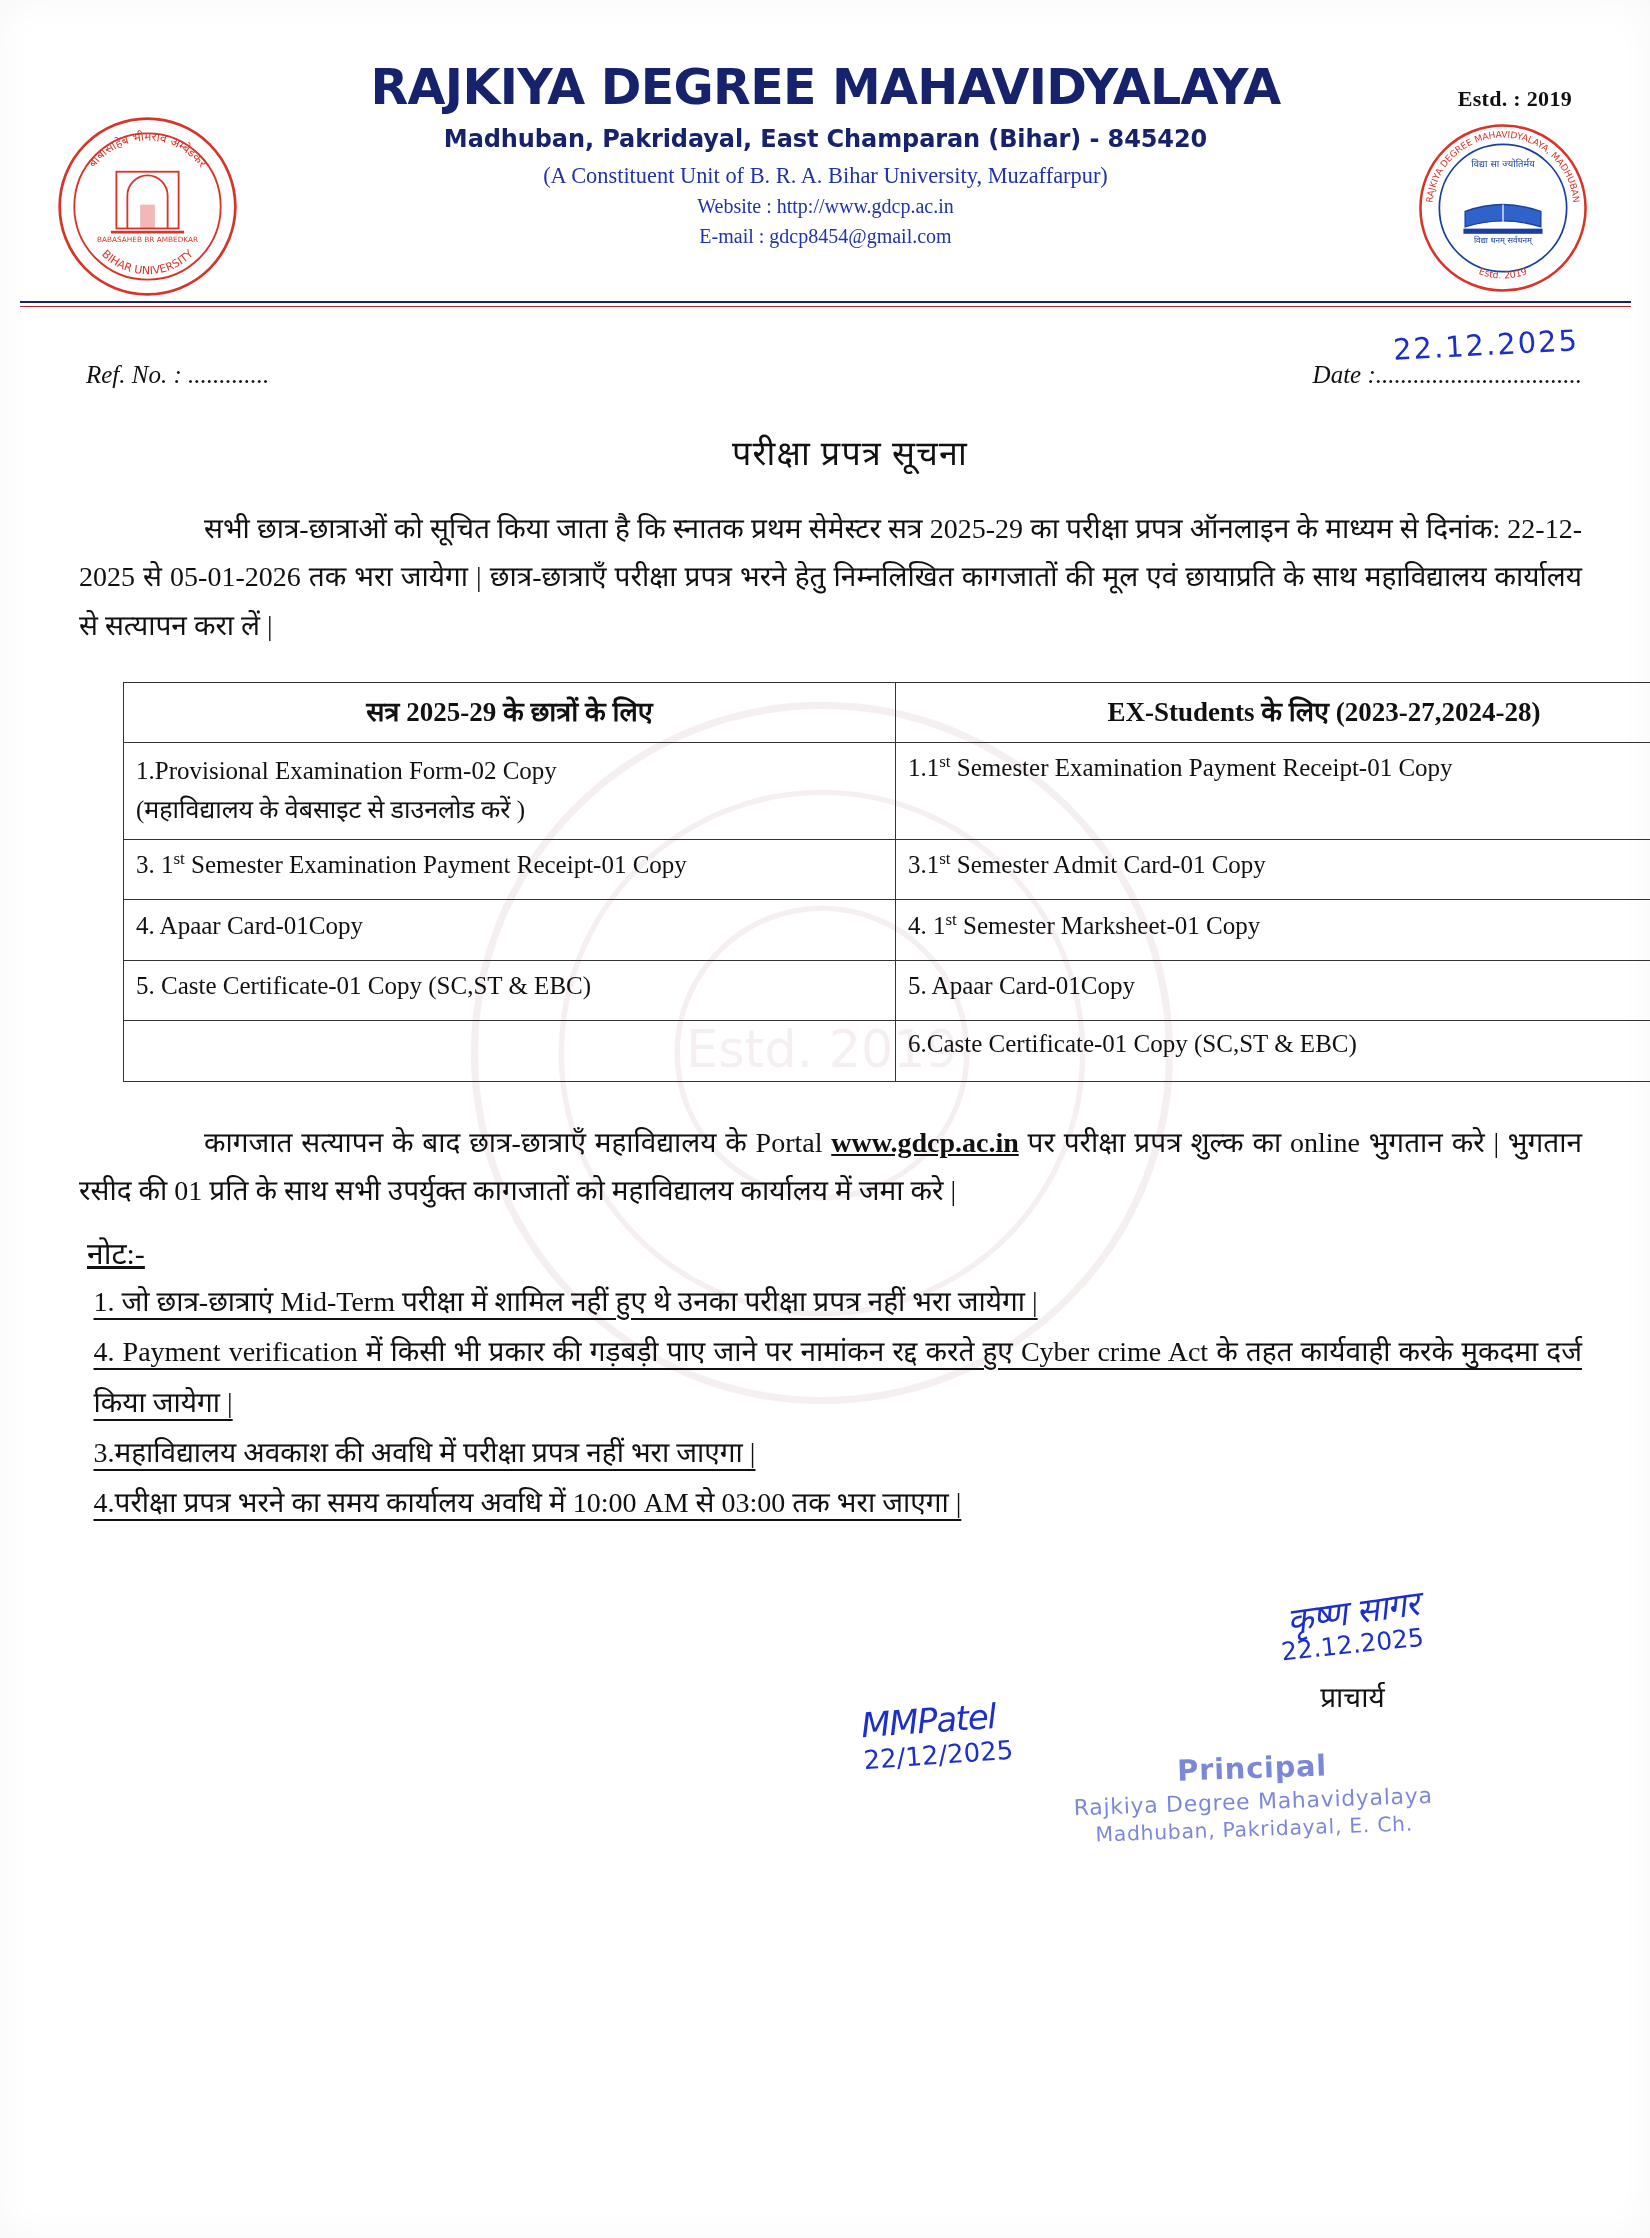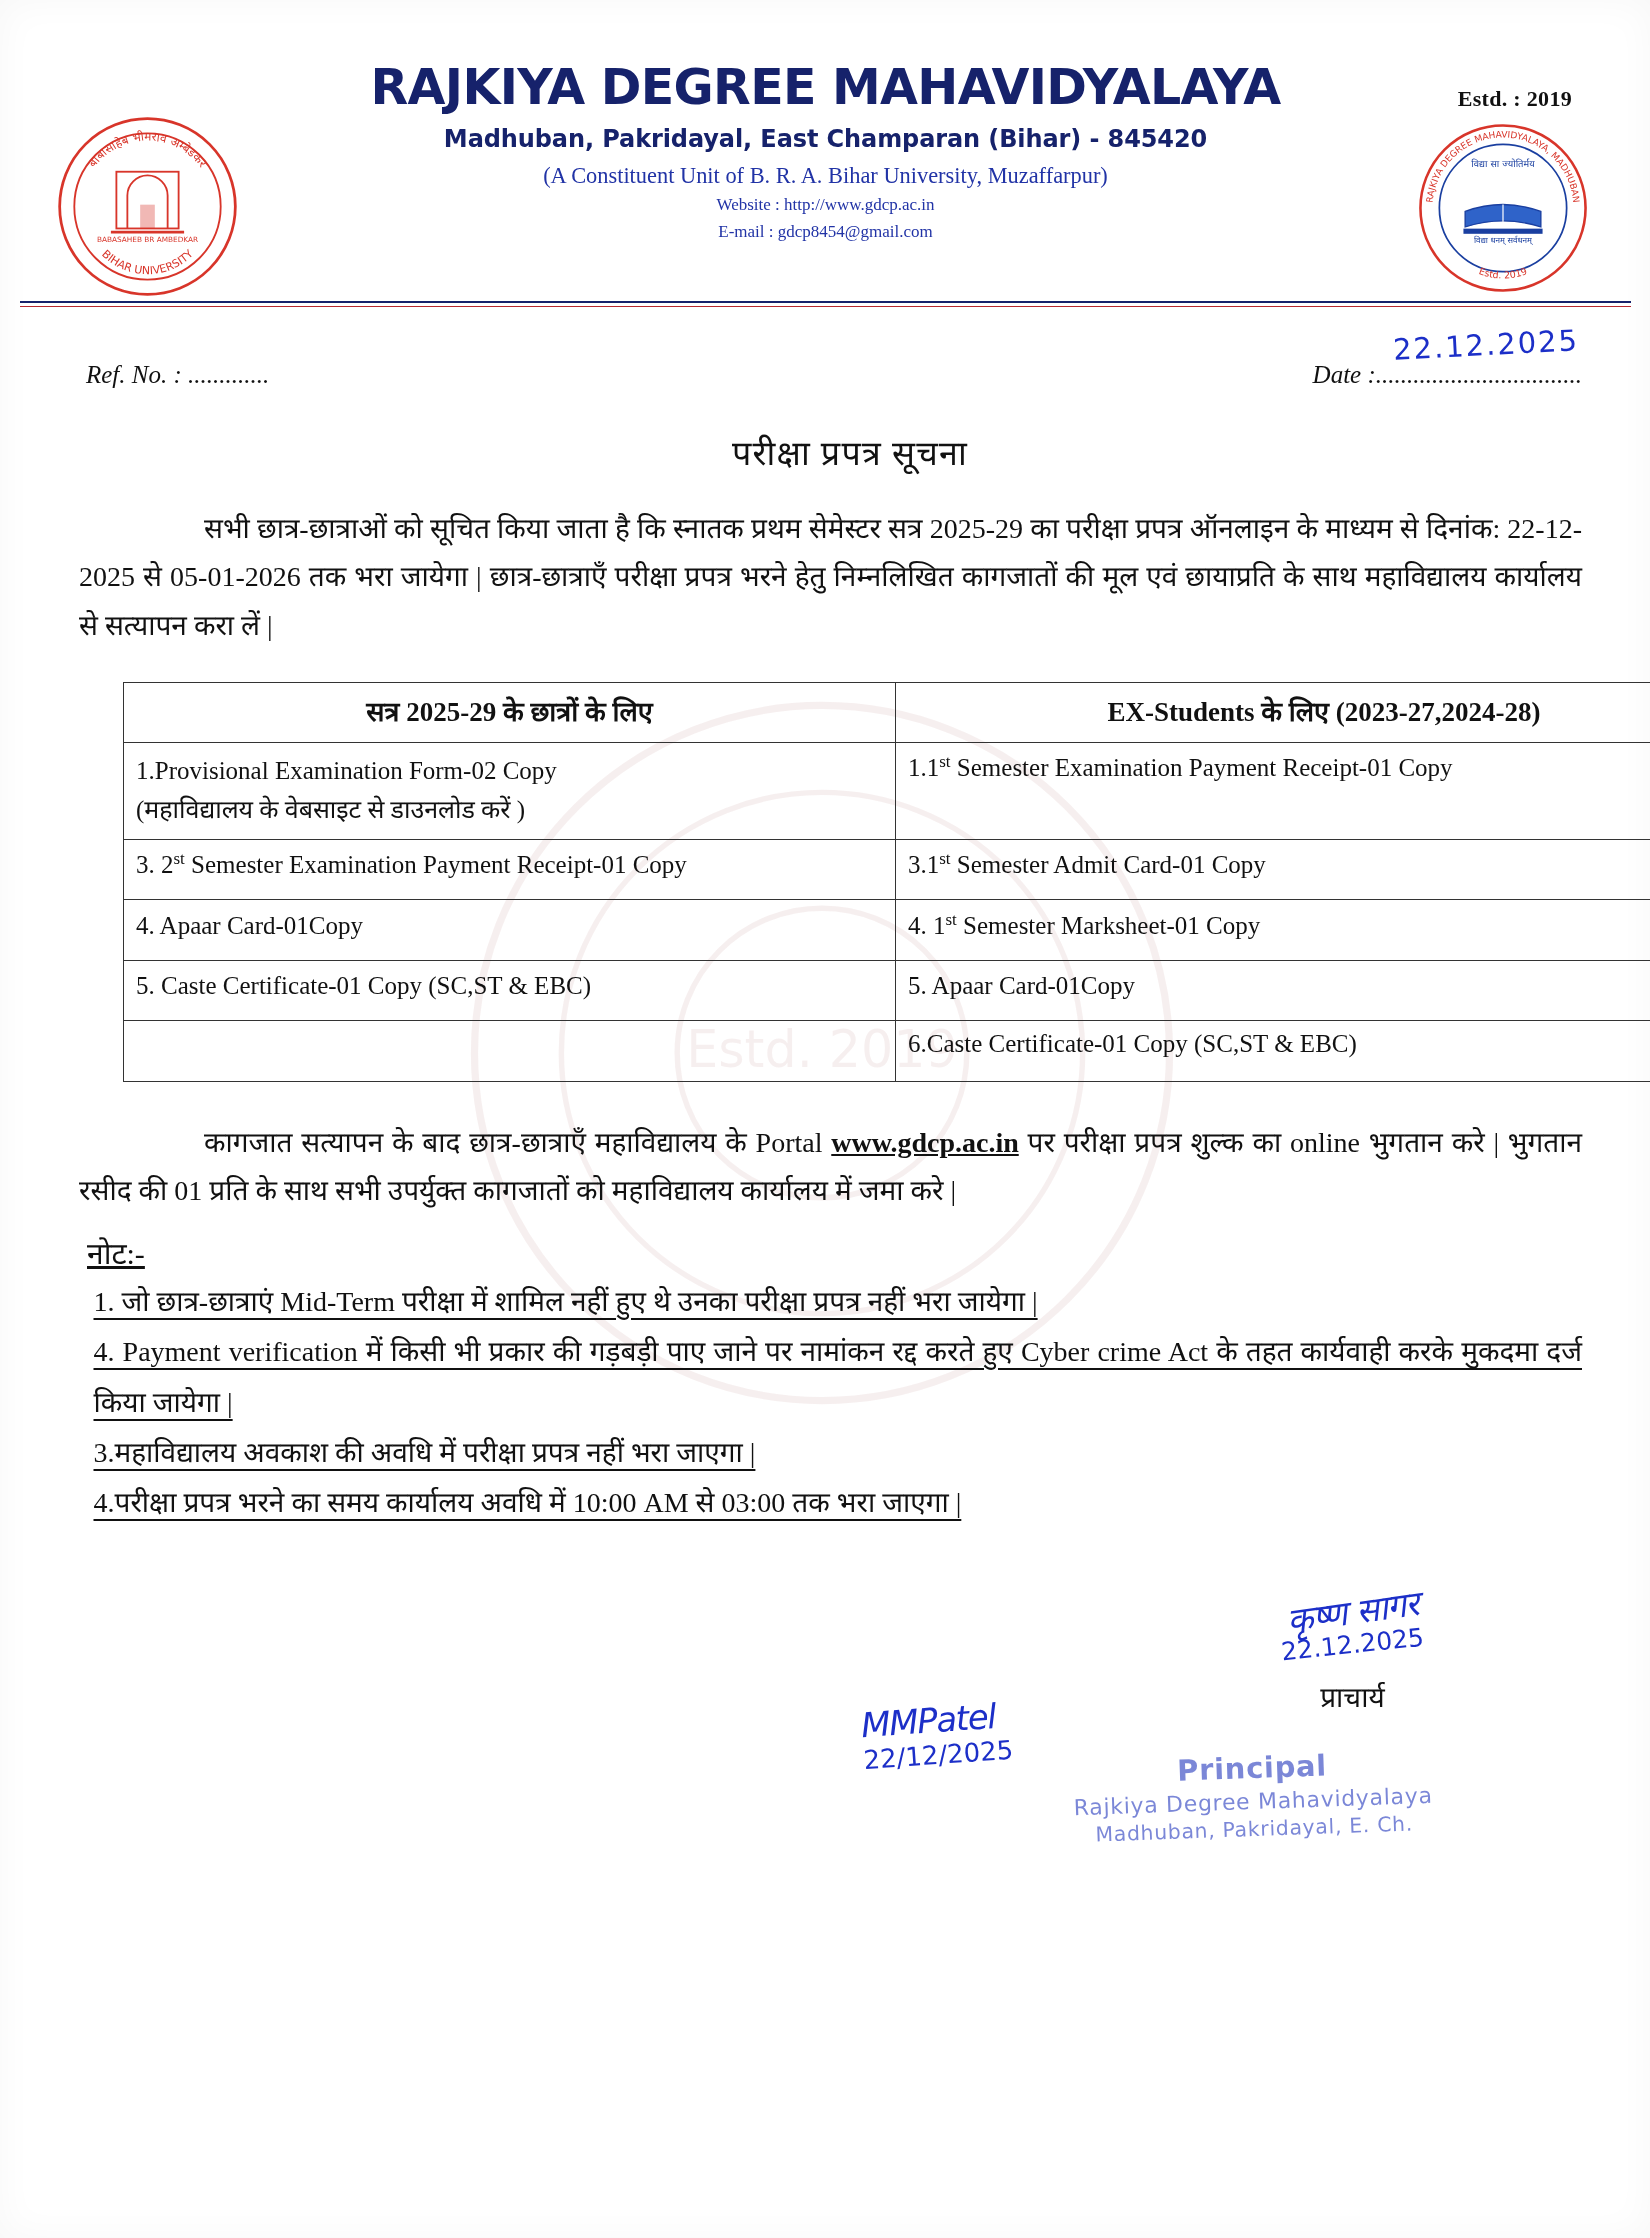--- a/index.html
+++ b/index.html
@@ -64,21 +64,21 @@
     letter-spacing: -0.1px;
   }
   .college-unit {
     font-family: "Liberation Serif", serif;
     font-size: 22.4px;
     color: #2133a6;
     margin-top: 9.2px;
   }
   .college-web, .college-mail {
     font-family: "Liberation Serif", serif;
-    font-size: 17px;
+    font-size: 20px;
     color: #2133a6;
     margin-top: 6.6px;
   }
 
   
   .seal-left {
     position: absolute;
     left: 56px;
     top: 115px;
     width: 183px;
@@ -373,21 +373,21 @@
             <div>(महाविद्यालय के वेबसाइट से डाउनलोड करें  )</div>
           </td>
           <td>
             <span>1.1</span><span class="sub">st</span><span> Semester Examination Payment Receipt-01 Copy</span>
           </td>
         </tr>
 
 
         <tr>
           <td class="c1">
-            <span>3. 2</span><span class="sub">st</span><span> Semester Examination Payment Receipt-01 Copy</span>
+            <span>3. 1</span><span class="sub">st</span><span> Semester Examination Payment Receipt-01 Copy</span>
           </td>
           <td>
             <span>3.1</span><span class="sub">st</span><span> Semester Admit Card-01 Copy</span>
           </td>
         </tr>
 
         <tr>
           <td class="c1">
             <span>4. Apaar Card-01Copy</span><span class="sub"></span><span></span>
           </td>

